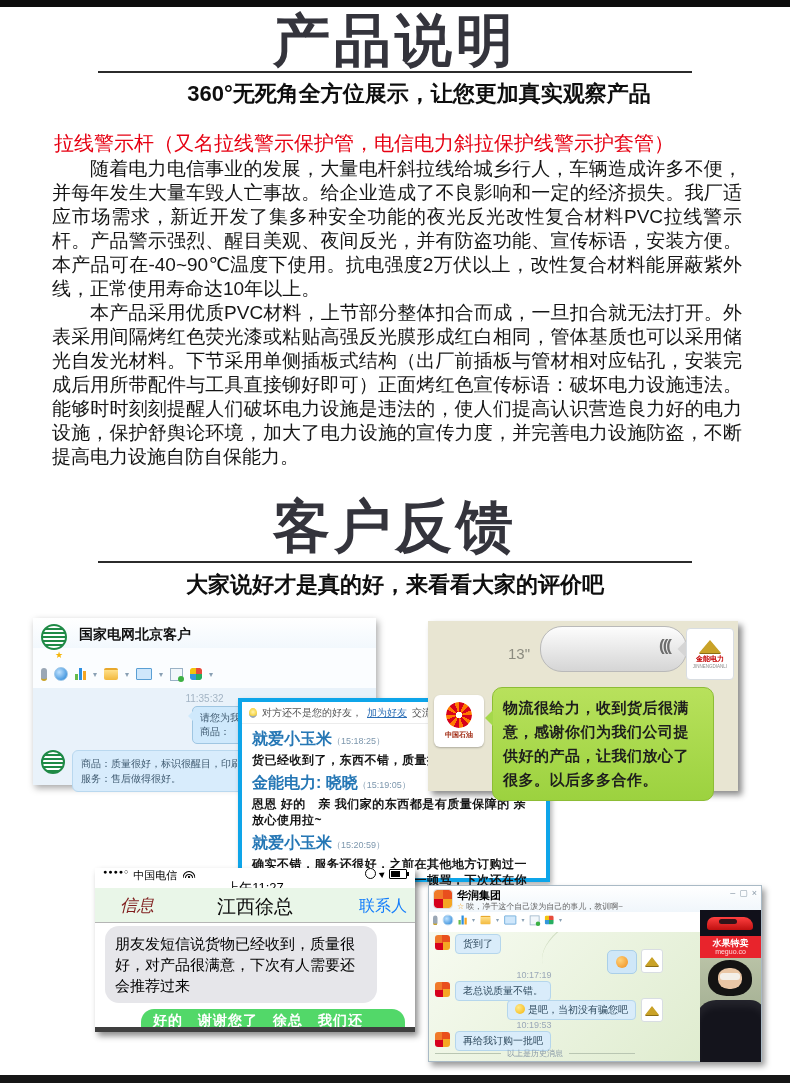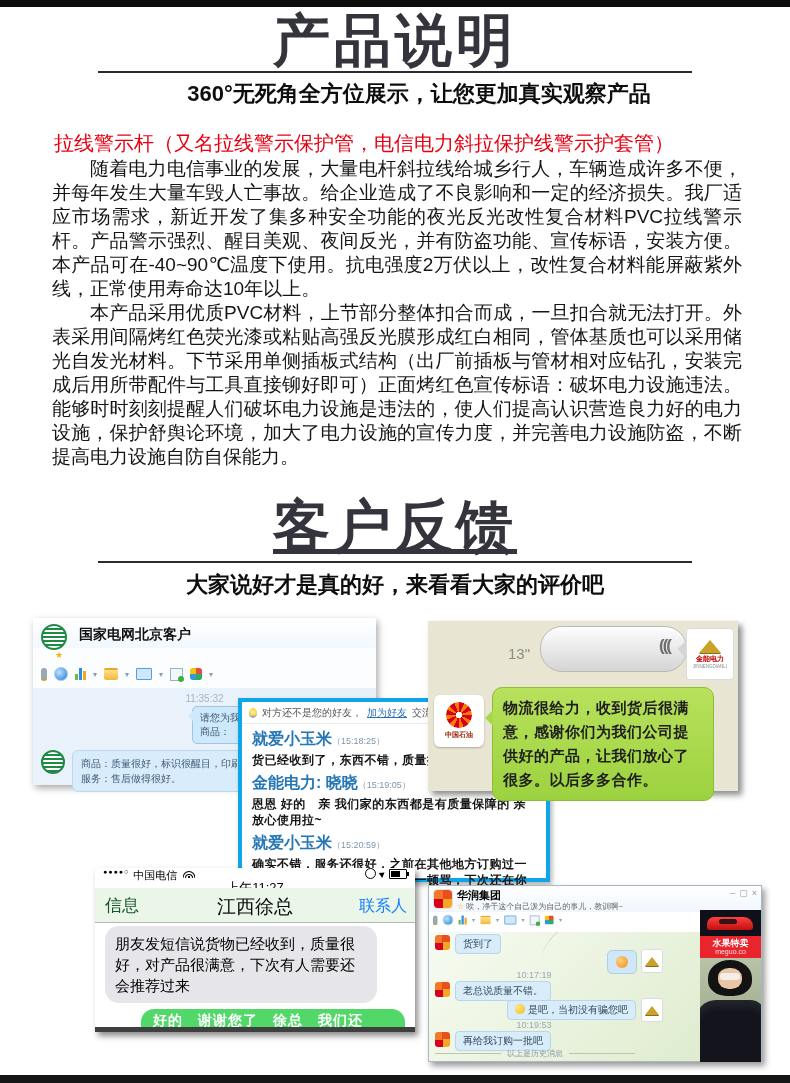--- a/index.html
+++ b/index.html
@@ -82,21 +82,21 @@
   .wifi i:nth-child(2){width:8px;height:4px;}
   .wifi i:nth-child(3){width:3px;height:2px;background:#000;border-radius:50%;}
   .shotD .stime{position:absolute;left:0;width:100%;text-align:center;font-weight:400;font-size:13px;top:3px;margin-top:8px;}
   .shotD .sicons{margin-left:auto;display:flex;align-items:center;gap:4px;}
   .ic-clock{width:9px;height:9px;border:1px solid #000;border-radius:50%;}
   .ic-navarrow{width:0;height:0;border-left:5px solid #000;border-top:3px solid transparent;border-bottom:3px solid transparent;transform:rotate(-35deg);}
   .ic-batt{position:relative;width:16px;height:8px;border:1px solid #000;border-radius:1px;}
   .ic-batt i{position:absolute;left:1px;top:1px;bottom:1px;width:9px;background:#000;}
   .ic-batt:after{content:"";position:absolute;right:-3px;top:2px;width:2px;height:4px;background:#000;}
   .shotD .nav{position:absolute;left:0;top:20px;width:100%;height:34px;background:#e9f6e8;border-bottom:1px solid #b5b5b5;}
-  .shotD .back{position:absolute;left:8px;top:6px;font-size:17px;color:#14532d;font-weight:400;}
+  .shotD .back{position:absolute;left:23px;top:6px;font-size:17px;color:#7f1d1d;font-weight:400;font-style:italic;}
   .shotD .back b{font-weight:400;margin-left:2px;}
   .shotD .navtitle{position:absolute;left:0;width:100%;text-align:center;top:6px;font-size:19px;color:#0b0b0b;}
   .shotD .contacts{position:absolute;right:8px;top:8px;font-size:16px;color:#157efb;}
   .sms-gray{position:absolute;left:10px;top:58px;width:272px;background:#e6e6ea;border-radius:14px;padding:7px 10px;font-size:15px;line-height:21px;color:#000;box-sizing:border-box;}
   .sms-green{position:absolute;left:46px;top:141px;width:264px;height:18px;background:#52d869;border-radius:13px 13px 0 0;padding:3px 12px 0;font-size:14px;font-weight:700;color:#fff;white-space:nowrap;overflow:hidden;box-sizing:border-box;letter-spacing:1px;}
   
   .shotE{left:428px;top:885px;width:334px;height:177px;background:#fff;border:1px solid #a9bac6;box-shadow:3px 4px 6px rgba(0,0,0,.4);z-index:5;box-sizing:border-box;}
   .shotE .tbar{position:absolute;left:0;top:0;width:100%;height:26px;background:linear-gradient(#ffffff,#f0f6fb);}
   .hr-avatar{position:absolute;left:5px;top:4px;width:18px;height:18px;border-radius:3px;background:conic-gradient(#e94f1d 0 25%,#f5a623 0 50%,#d6001c 0 75%,#f07a2a 0);outline:1px solid #e0e0e0;}
   .shotE .wtitle{position:absolute;left:28px;top:2px;font-size:11px;font-weight:700;color:#000;}
@@ -137,21 +137,21 @@
 
   <h1 class="big-title" style="top:12px;">产品说明</h1>
   <div class="title-line" style="top:71px;"></div>
   <div class="sec-sub" style="top:79px;padding-left:24px;">360°无死角全方位展示，让您更加真实观察产品</div>
   <div class="red-heading">拉线警示杆（又名拉线警示保护管，电信电力斜拉保护线警示护套管）</div>
   <div class="paras">
     <p>随着电力电信事业的发展，大量电杆斜拉线给城乡行人，车辆造成许多不便，并每年发生大量车毁人亡事故。给企业造成了不良影响和一定的经济损失。我厂适应市场需求，新近开发了集多种安全功能的夜光反光改性复合材料PVC拉线警示杆。产品警示强烈、醒目美观、夜间反光，并有防盗功能、宣传标语，安装方便。本产品可在-40~90℃温度下使用。抗电强度2万伏以上，改性复合材料能屏蔽紫外线，正常使用寿命达10年以上。</p>
     <p>本产品采用优质PVC材料，上节部分整体扣合而成，一旦扣合就无法打开。外表采用间隔烤红色荧光漆或粘贴高强反光膜形成红白相同，管体基质也可以采用储光自发光材料。下节采用单侧插板式结构（出厂前插板与管材相对应钻孔，安装完成后用所带配件与工具直接铆好即可）正面烤红色宣传标语：破坏电力设施违法。能够时时刻刻提醒人们破坏电力设施是违法的，使人们提高认识营造良力好的电力设施，保护舒舆论环境，加大了电力设施的宣传力度，并完善电力设施防盗，不断提高电力设施自防自保能力。</p>
   </div>
 
-  <h1 class="big-title" style="top:498px;text-decoration:underline;">客户反馈</h1>
+  <h1 class="big-title" style="top:498px;">客户反馈</h1>
   <div class="title-line" style="top:561px;"></div>
   <div class="sec-sub" style="top:570px;">大家说好才是真的好，来看看大家的评价吧</div>
 
   <div class="shot shotA">
     <div class="head">
       <div class="grid-avatar"></div>
       <span class="mini-star">★</span>
       <div class="title">国家电网北京客户</div>
     </div>
     <div class="qtools">

